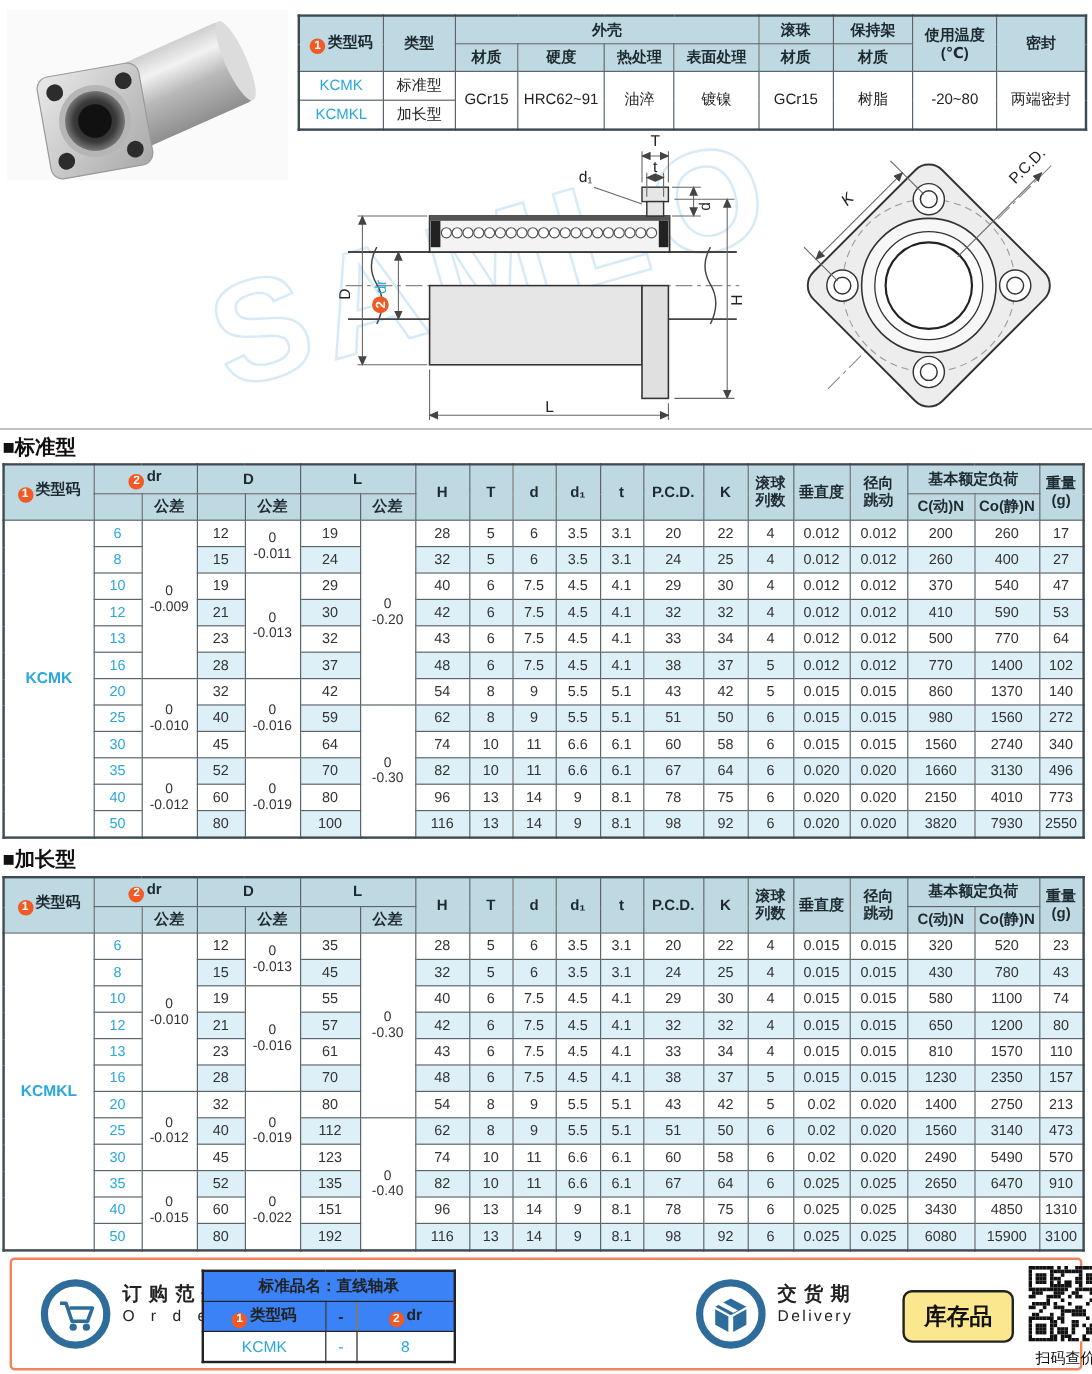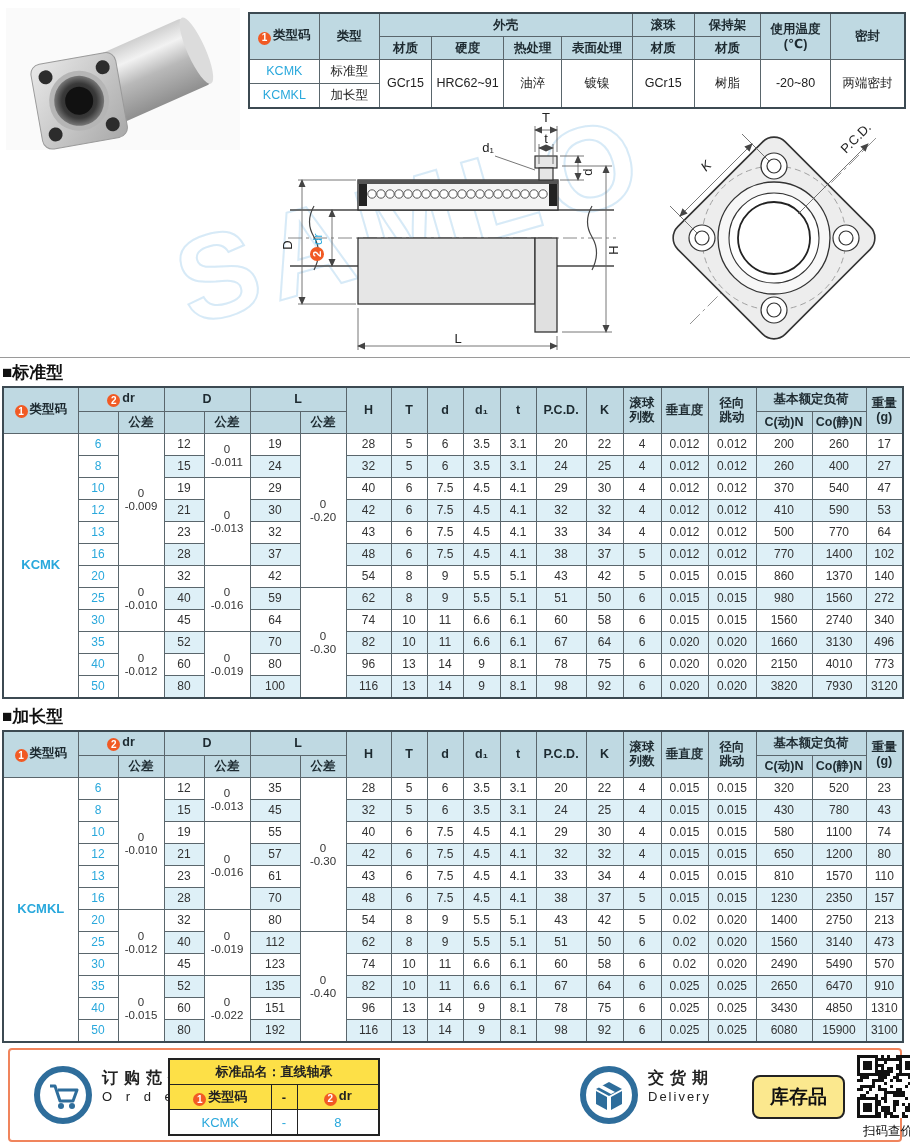--- a/index.html
+++ b/index.html
@@ -44,21 +44,21 @@
   .spec th.sub-empty{border-top:none;}
   
   #footer-box{position:absolute;left:8px;top:1048px;width:890px;height:90px;
       border:2px solid #f0845c;border-radius:4px;z-index:2;background:#fff;}
   .f-item{position:absolute;display:flex;flex-direction:column;justify-content:center;}
   .f-label-cn{font-size:16px;font-weight:bold;letter-spacing:6px;color:#222;}
   .f-label-en{font-size:13px;letter-spacing:5px;color:#222;}
   .order-table{border:2px solid #222;}
   .order-table th,.order-table td{border:1px solid #222;text-align:center;font-size:13px;
       padding:0;height:24px;overflow:hidden;}
-  .order-table th{font-weight:bold;background:#fde047;}
+  .order-table th{font-weight:bold;background:#3b82f6;}
   .stock{display:inline-block;background:#fbe88e;border:2px solid #222;border-radius:8px;
       font-size:19px;font-weight:bold;padding:7px 16px;color:#111;}
   .qr-caption{font-size:12.5px;color:#111;text-align:center;margin-top:1px;}
   svg text{font-family:"Liberation Sans","DejaVu Sans",sans-serif;}
 </style>
 </head>
 <body>
 
 <div class="wm" style="left:170px;top:150px;">SAMLO</div>
 <div class="wm" style="left:180px;top:470px;font-size:140px;">SAMLO</div>
@@ -561,21 +561,21 @@
         <td>14</td>
         <td>9</td>
         <td>8.1</td>
         <td>98</td>
         <td>92</td>
         <td>6</td>
         <td>0.020</td>
         <td>0.020</td>
         <td>3820</td>
         <td>7930</td>
-        <td>3120</td>
+        <td>2550</td>
       </tr>
     </tbody>
   </table>
 <table class="spec" style="top:730px;">
     <colgroup>
       <col style="width: 75px;">
       <col style="width: 40px;">
       <col style="width: 46px;">
       <col style="width: 40px;">
       <col style="width: 46px;">

